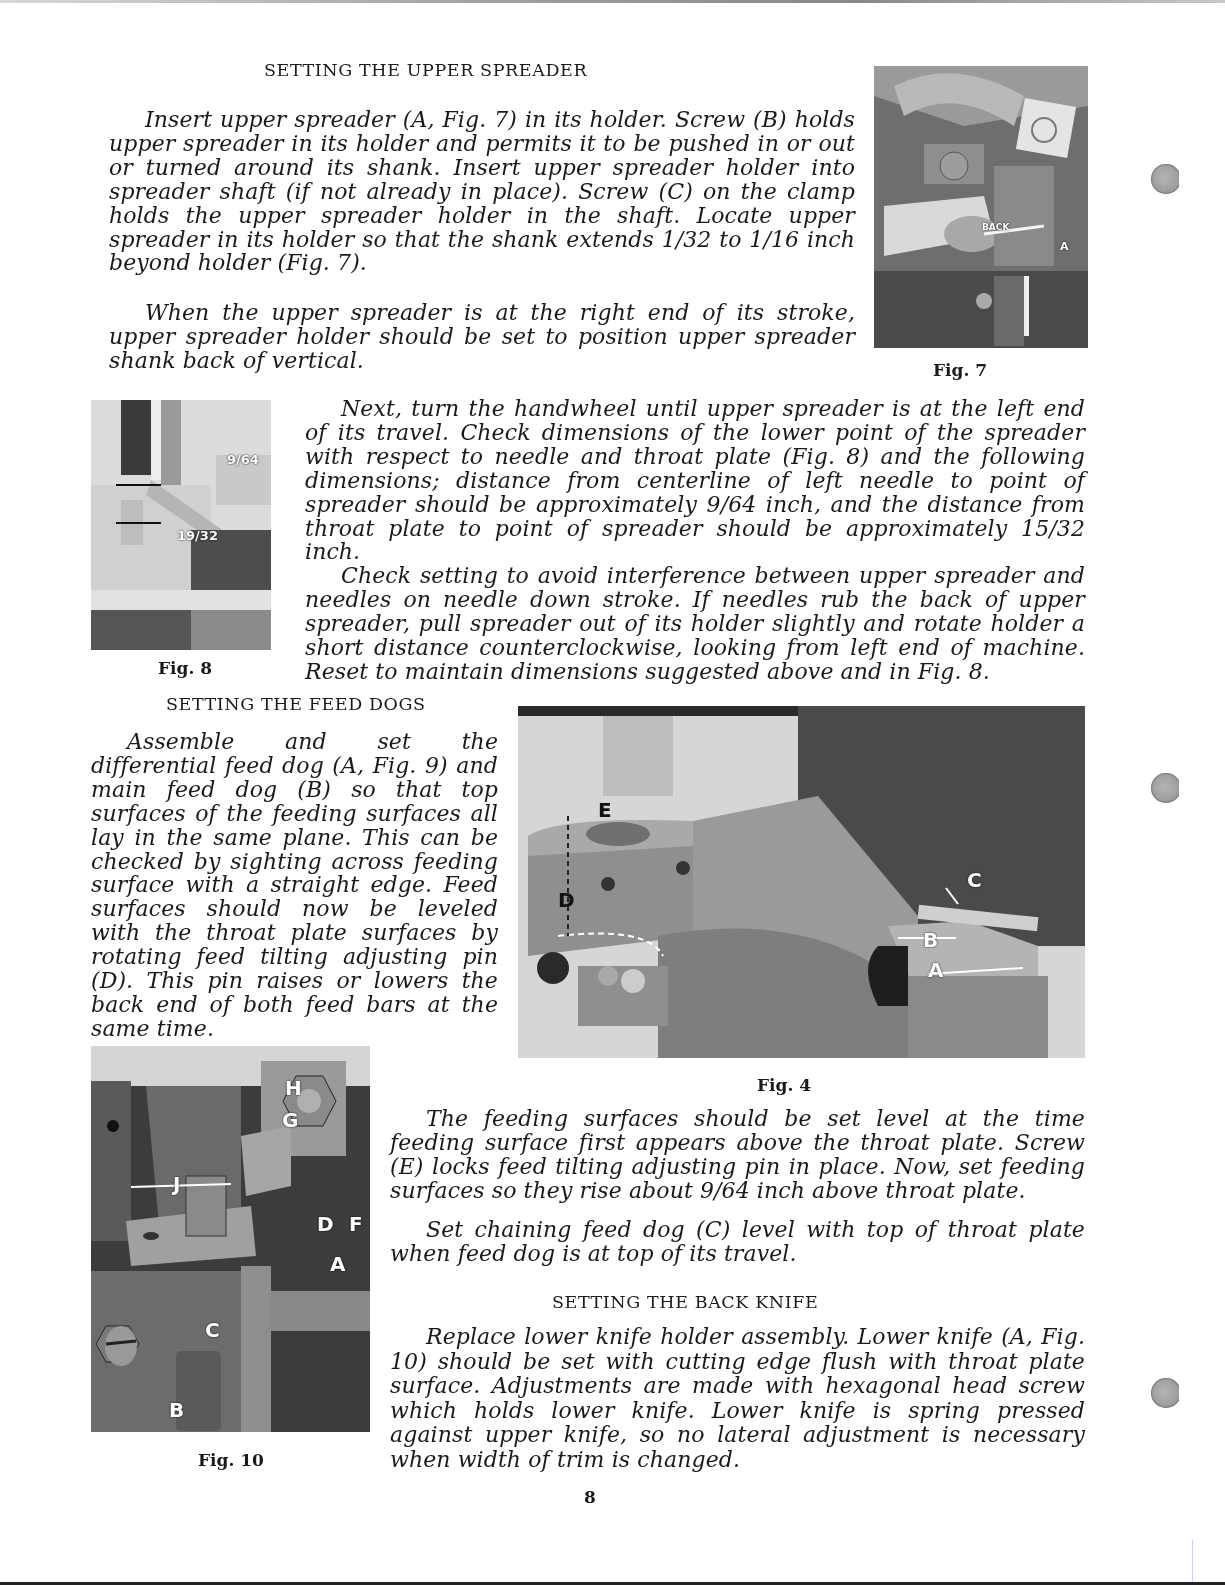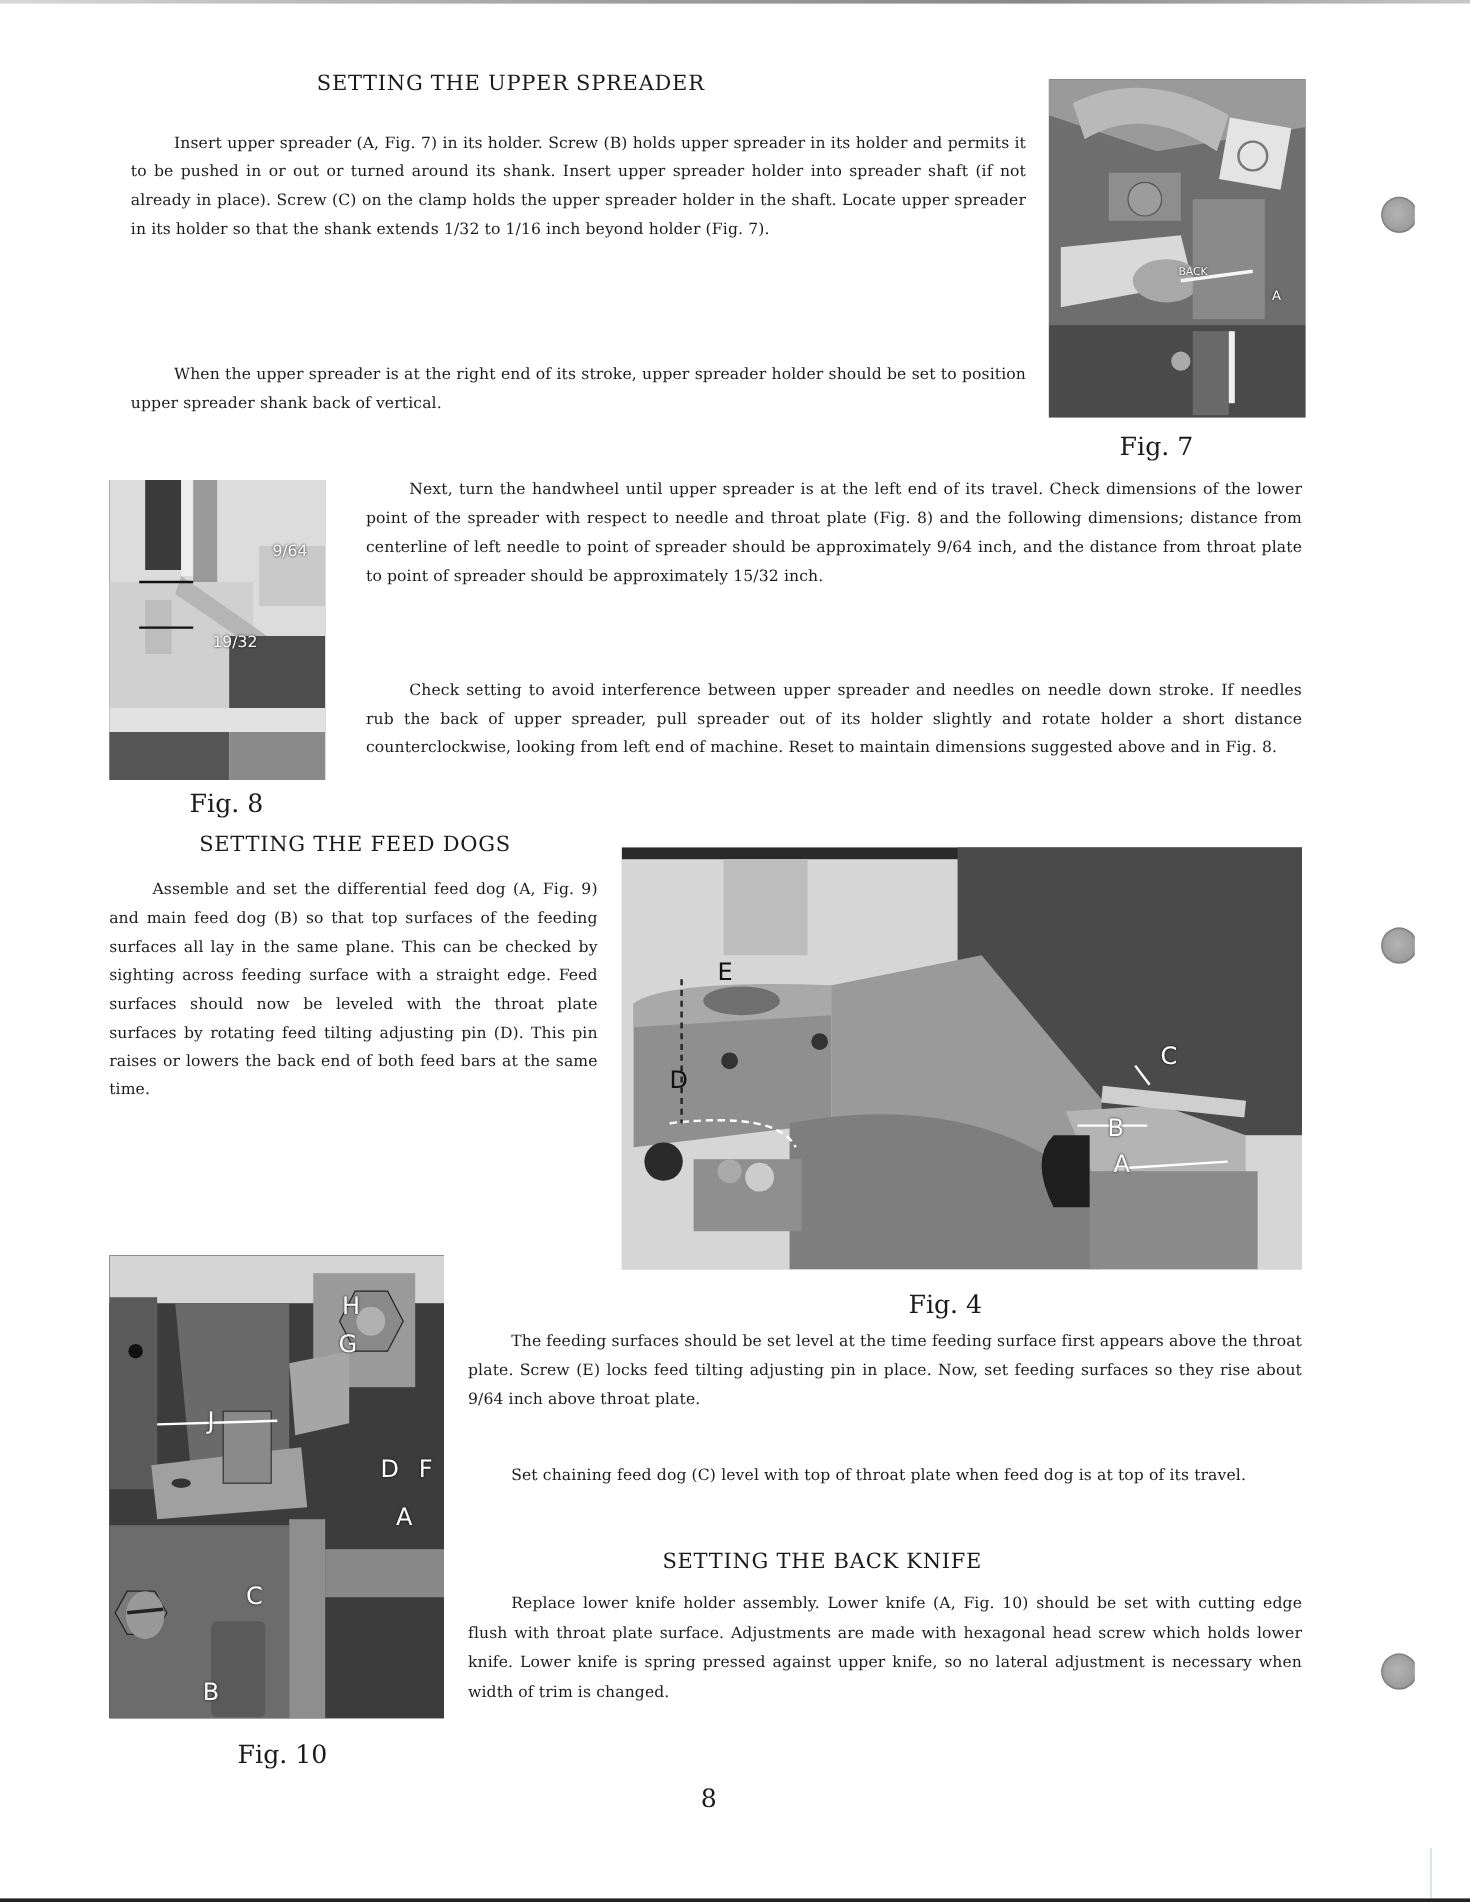--- a/index.html
+++ b/index.html
@@ -6,32 +6,32 @@
     body {
       width: 1225px; height: 1585px; position: relative; overflow: hidden;
       background: #ffffff; color: #1a1a1a;
       font-family: "DejaVu Serif", "Liberation Serif", serif;
     }
     .top-rule { position: absolute; left: 0; top: 0; width: 1225px; height: 3px;
       background: linear-gradient(to right, #d8d8d8, #a0a0a0 40%, #888 70%, #c8c8c8); }
     .bottom-rule { position: absolute; left: 0; top: 1582px; width: 1225px; height: 3px; background: #222; }
     .right-edge { position: absolute; left: 1192px; top: 1540px; width: 1px; height: 42px; background: #c8d2e8; }
 
-    .block { position: absolute; font-size: 13px; line-height: 23.9px; text-align: justify; letter-spacing: 0.1px; }
+    .block { position: absolute; font-size: 22px; line-height: 23.9px; text-align: justify; letter-spacing: 0.1px; font-style: italic; }
     .block p { margin: 0; text-indent: 36px; }
     .heading { position: absolute; font-size: 17.5px; letter-spacing: 0.6px; white-space: nowrap; text-align: center; }
-    .caption { position: absolute; font-size: 21px; white-space: nowrap; }
+    .caption { position: absolute; font-size: 17px; white-space: nowrap; font-weight: bold; }
 
     .fig { position: absolute; overflow: hidden; background: #7a7a7a; }
     .hole { position: absolute; width: 30px; height: 30px; border-radius: 50%;
       background: radial-gradient(circle at 45% 45%, #b4b4b4, #9a9a9a 70%, #5e5e5e 100%);
       box-shadow: inset 0 0 2px #333; }
     .hole::after { content: ""; position: absolute; right: -4px; top: 0; width: 6px; height: 30px; background: #fff; }
 
-    .lbl { position: absolute; font-family: "DejaVu Sans", "Liberation Sans", sans-serif; font-weight: normal;
+    .lbl { position: absolute; font-family: "DejaVu Sans", "Liberation Sans", sans-serif; font-weight: bold;
       color: #fff; text-shadow: 0 0 2px #000; font-size: 20px; padding-left: 36px; }
   </style>
 </head>
 <body>
 
 <div class="top-rule"></div>
 
 <div class="heading" style="left:264px; top:60px;">SETTING THE UPPER SPREADER</div>
 
 <div class="block" style="left:109px; top:108px; width:746px;">

